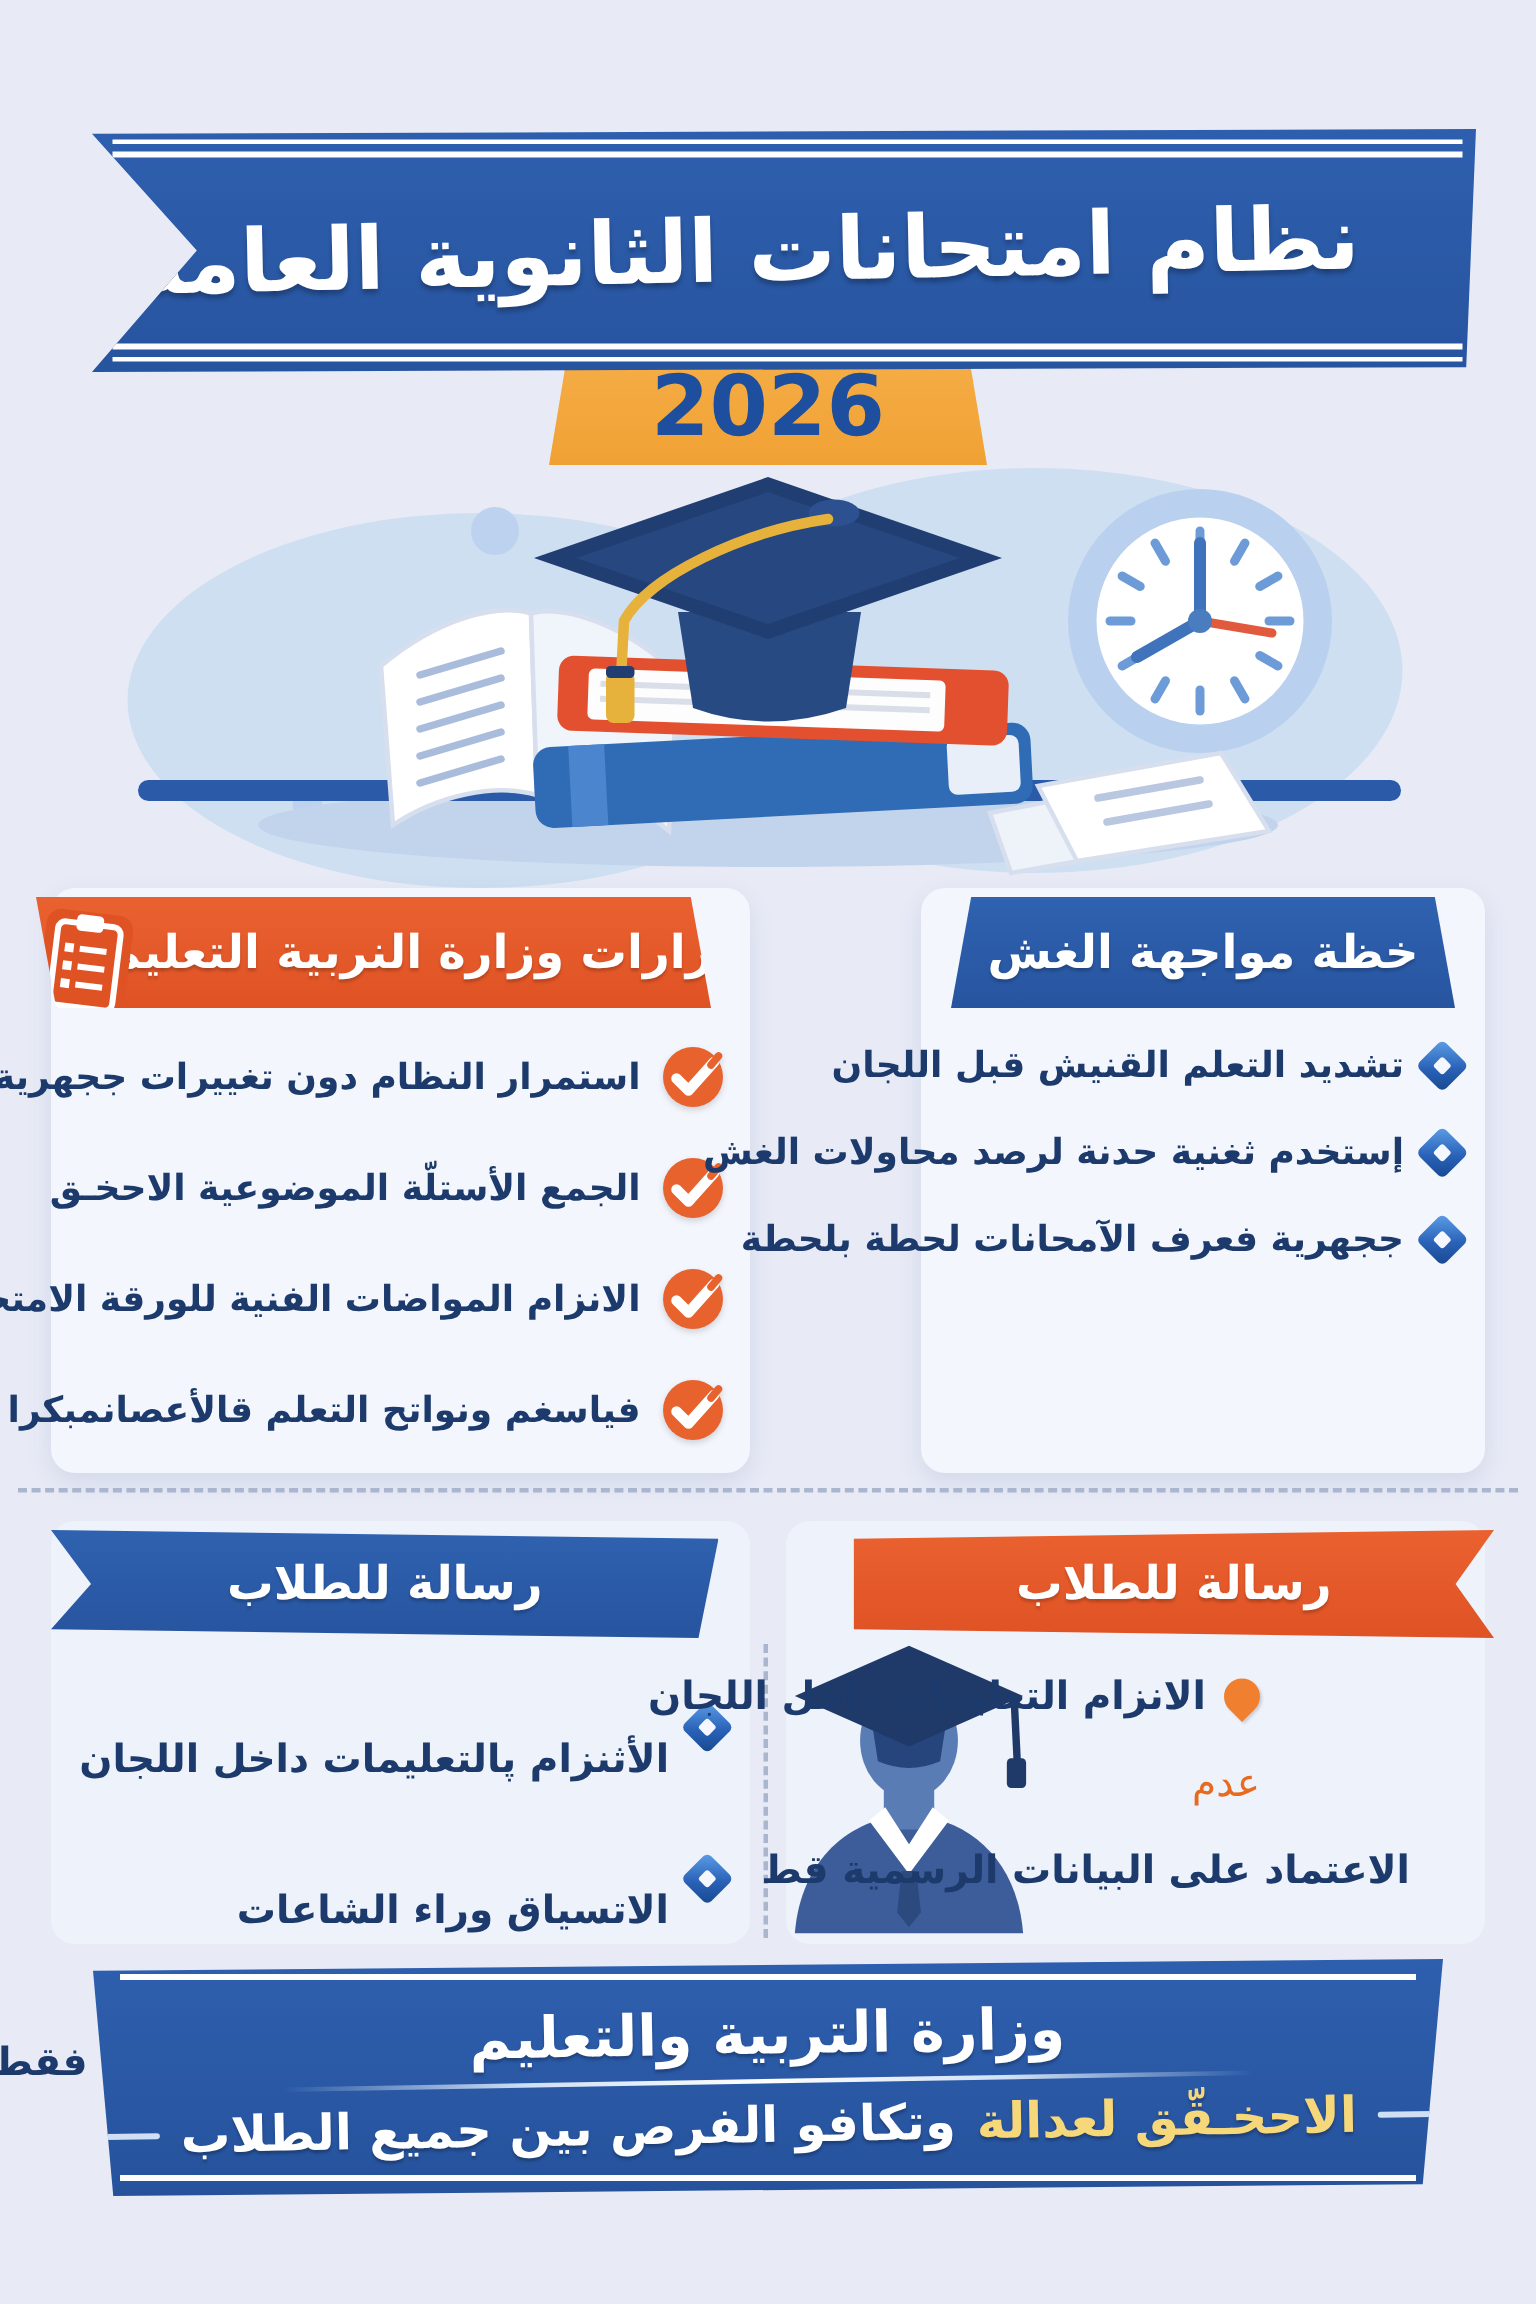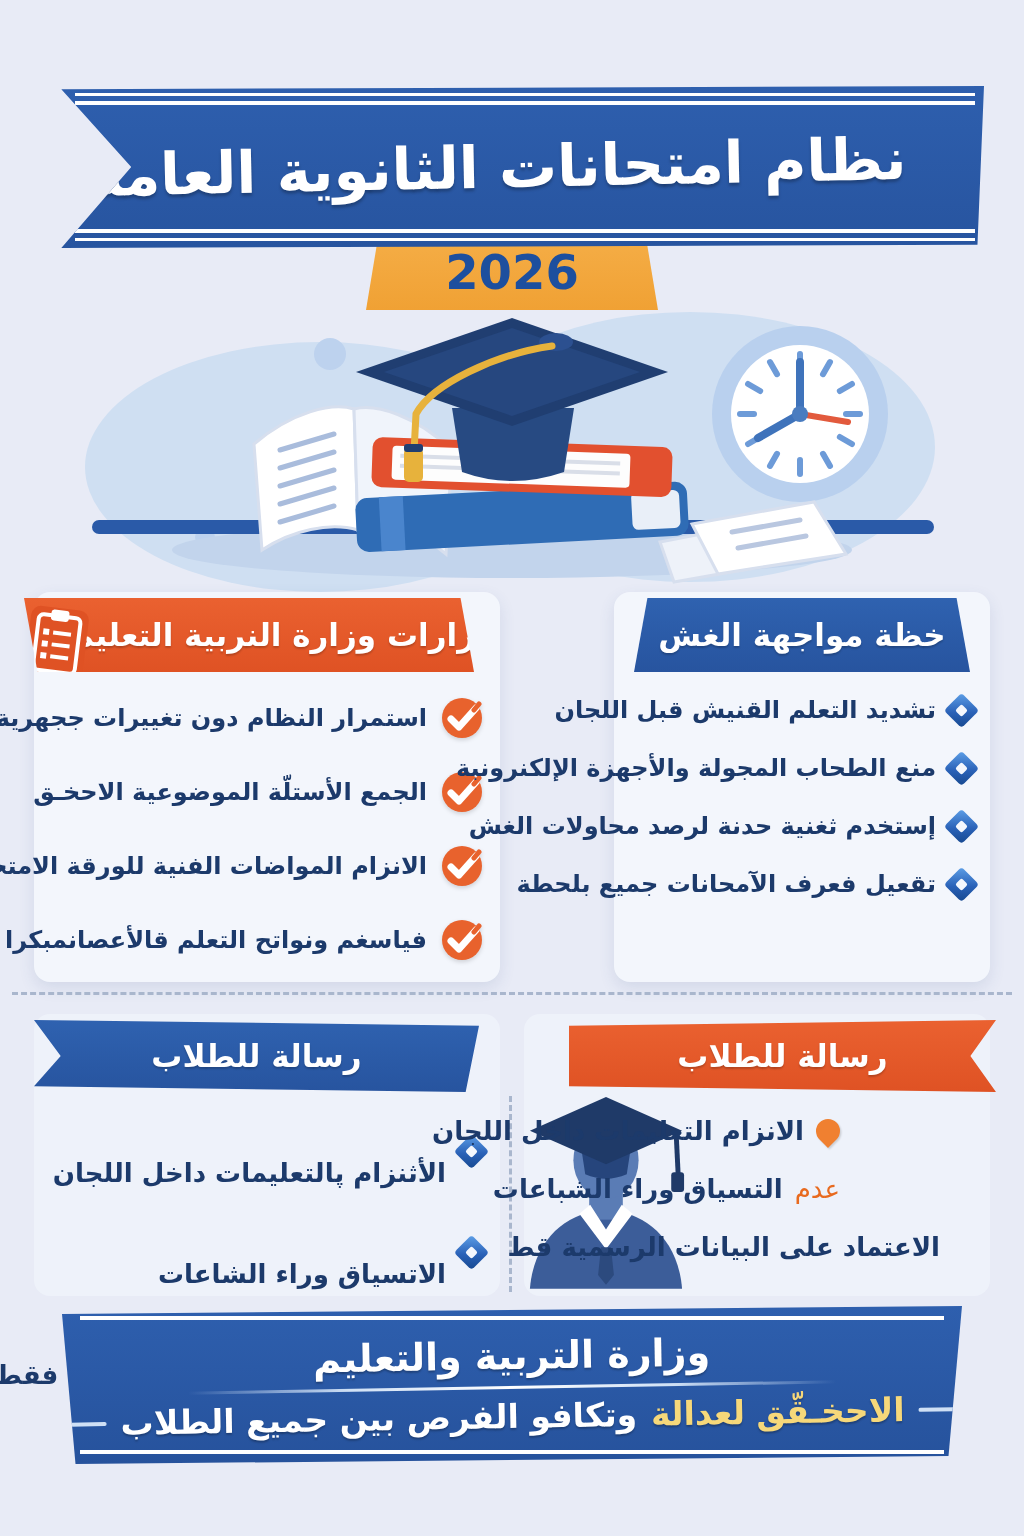--- a/index.html
+++ b/index.html
@@ -14,21 +14,21 @@
   .header-line{position:absolute; left:2.5%; right:1%; background:#fff;}
   .hl-t1{top:7px; height:3px;} .hl-t2{top:15px; height:4px;}
   .hl-b1{bottom:7px; height:3px;} .hl-b2{bottom:15px; height:4px;}
   .header-title{color:#fff; font-size:58px; font-weight:bold; white-space:nowrap;
     transform:rotate(-1.2deg); text-shadow:0 3px 3px rgba(0,0,0,.25); padding-right:40px;}
 
   .year-badge{position:absolute; left:366px; top:222px; width:292px; height:88px; z-index:2;
     background:linear-gradient(180deg,#f6b04a,#f0a134);
     clip-path:polygon(5% 0, 95% 0, 100% 100%, 0 100%);
     display:flex; align-items:flex-end; justify-content:center;}
-  .year-badge span{color:#1d4f9e; font-size:48px; font-weight:bold; line-height:76px;}
+  .year-badge span{color:#1d4f9e; font-size:56px; font-weight:bold; line-height:76px;}
 
   
   .hero{position:absolute; left:0; top:292px; width:1024px; height:300px;}
 
   
   .card{position:absolute; background:#f3f6fc; border-radius:16px; box-shadow:0 6px 16px rgba(60,80,140,.12);}
   .card-decisions{left:34px; top:592px; width:466px; height:390px;}
   .card-cheating{right:34px; top:592px; width:376px; height:390px;}
   .card-msg-left{left:34px; top:1014px; width:466px; height:282px; background:#eef2fa; box-shadow:none;}
   .card-msg-right{right:34px; top:1014px; width:466px; height:282px; background:#eef2fa; box-shadow:none;}
@@ -247,29 +247,25 @@
     <div class="ribbon ribbon-blue rb-cheating">
       <span>خظة مواجهة الغش</span>
     </div>
     <div class="items">
       <div class="item">
         <span class="diamond"></span>
         <span class="item-text">تشديد التعلم القنيش قبل اللجان</span>
       </div>
       <div class="item">
         <span class="diamond"></span>
-        <span class="item-text">منع الطحاب المجولة والأجهزة الإلكنرونبة</span>
-      </div>
-      <div class="item">
-        <span class="diamond"></span>
         <span class="item-text">إستخدم ثغنية حدنة لرصد محاولات الغش</span>
       </div>
       <div class="item">
         <span class="diamond"></span>
-        <span class="item-text">تقعيل فعرف الآمحانات جميع بلحطة</span>
+        <span class="item-text">ججهرية فعرف الآمحانات لحطة بلحطة</span>
       </div>
     </div>
   </div>
 
   <div class="h-dashed"></div>
 
   <div class="card card-msg-left">
     <div class="ribbon ribbon-blue rb-msg-left2" style="right:21px;left:0;height:72px;position:absolute;">
       <span>رسالة للطلاب</span>
     </div>
@@ -306,21 +302,20 @@
       <line x1="156" y1="43" x2="158" y2="84" stroke="#1f3a68" stroke-width="5"></line>
       <rect x="151" y="82" width="13" height="20" rx="3" fill="#1f3a68"></rect>
     </svg>
     <div class="msg-right-rows">
       <div class="row pad-grad">
         <span class="pin"></span>
         <span class="item-text" style="font-size:26px;">الانزام التعليمات داخل اللجان</span>
       </div>
       <div class="row pad-grad">
         <span class="orange-word">عدم</span>
-        <span class="item-text" style="font-size:26px;">التسياق وراء الشباعات</span>
       </div>
       <div class="row pad-grad3">
         <span class="item-text" style="font-size:26px;">الاعتماد على البيانات الرسمية قط</span>
       </div>
     </div>
   </div>
 
   <div class="footer-banner">
     <div class="fl fl-t"></div>
     <div class="fl fl-b"></div>

